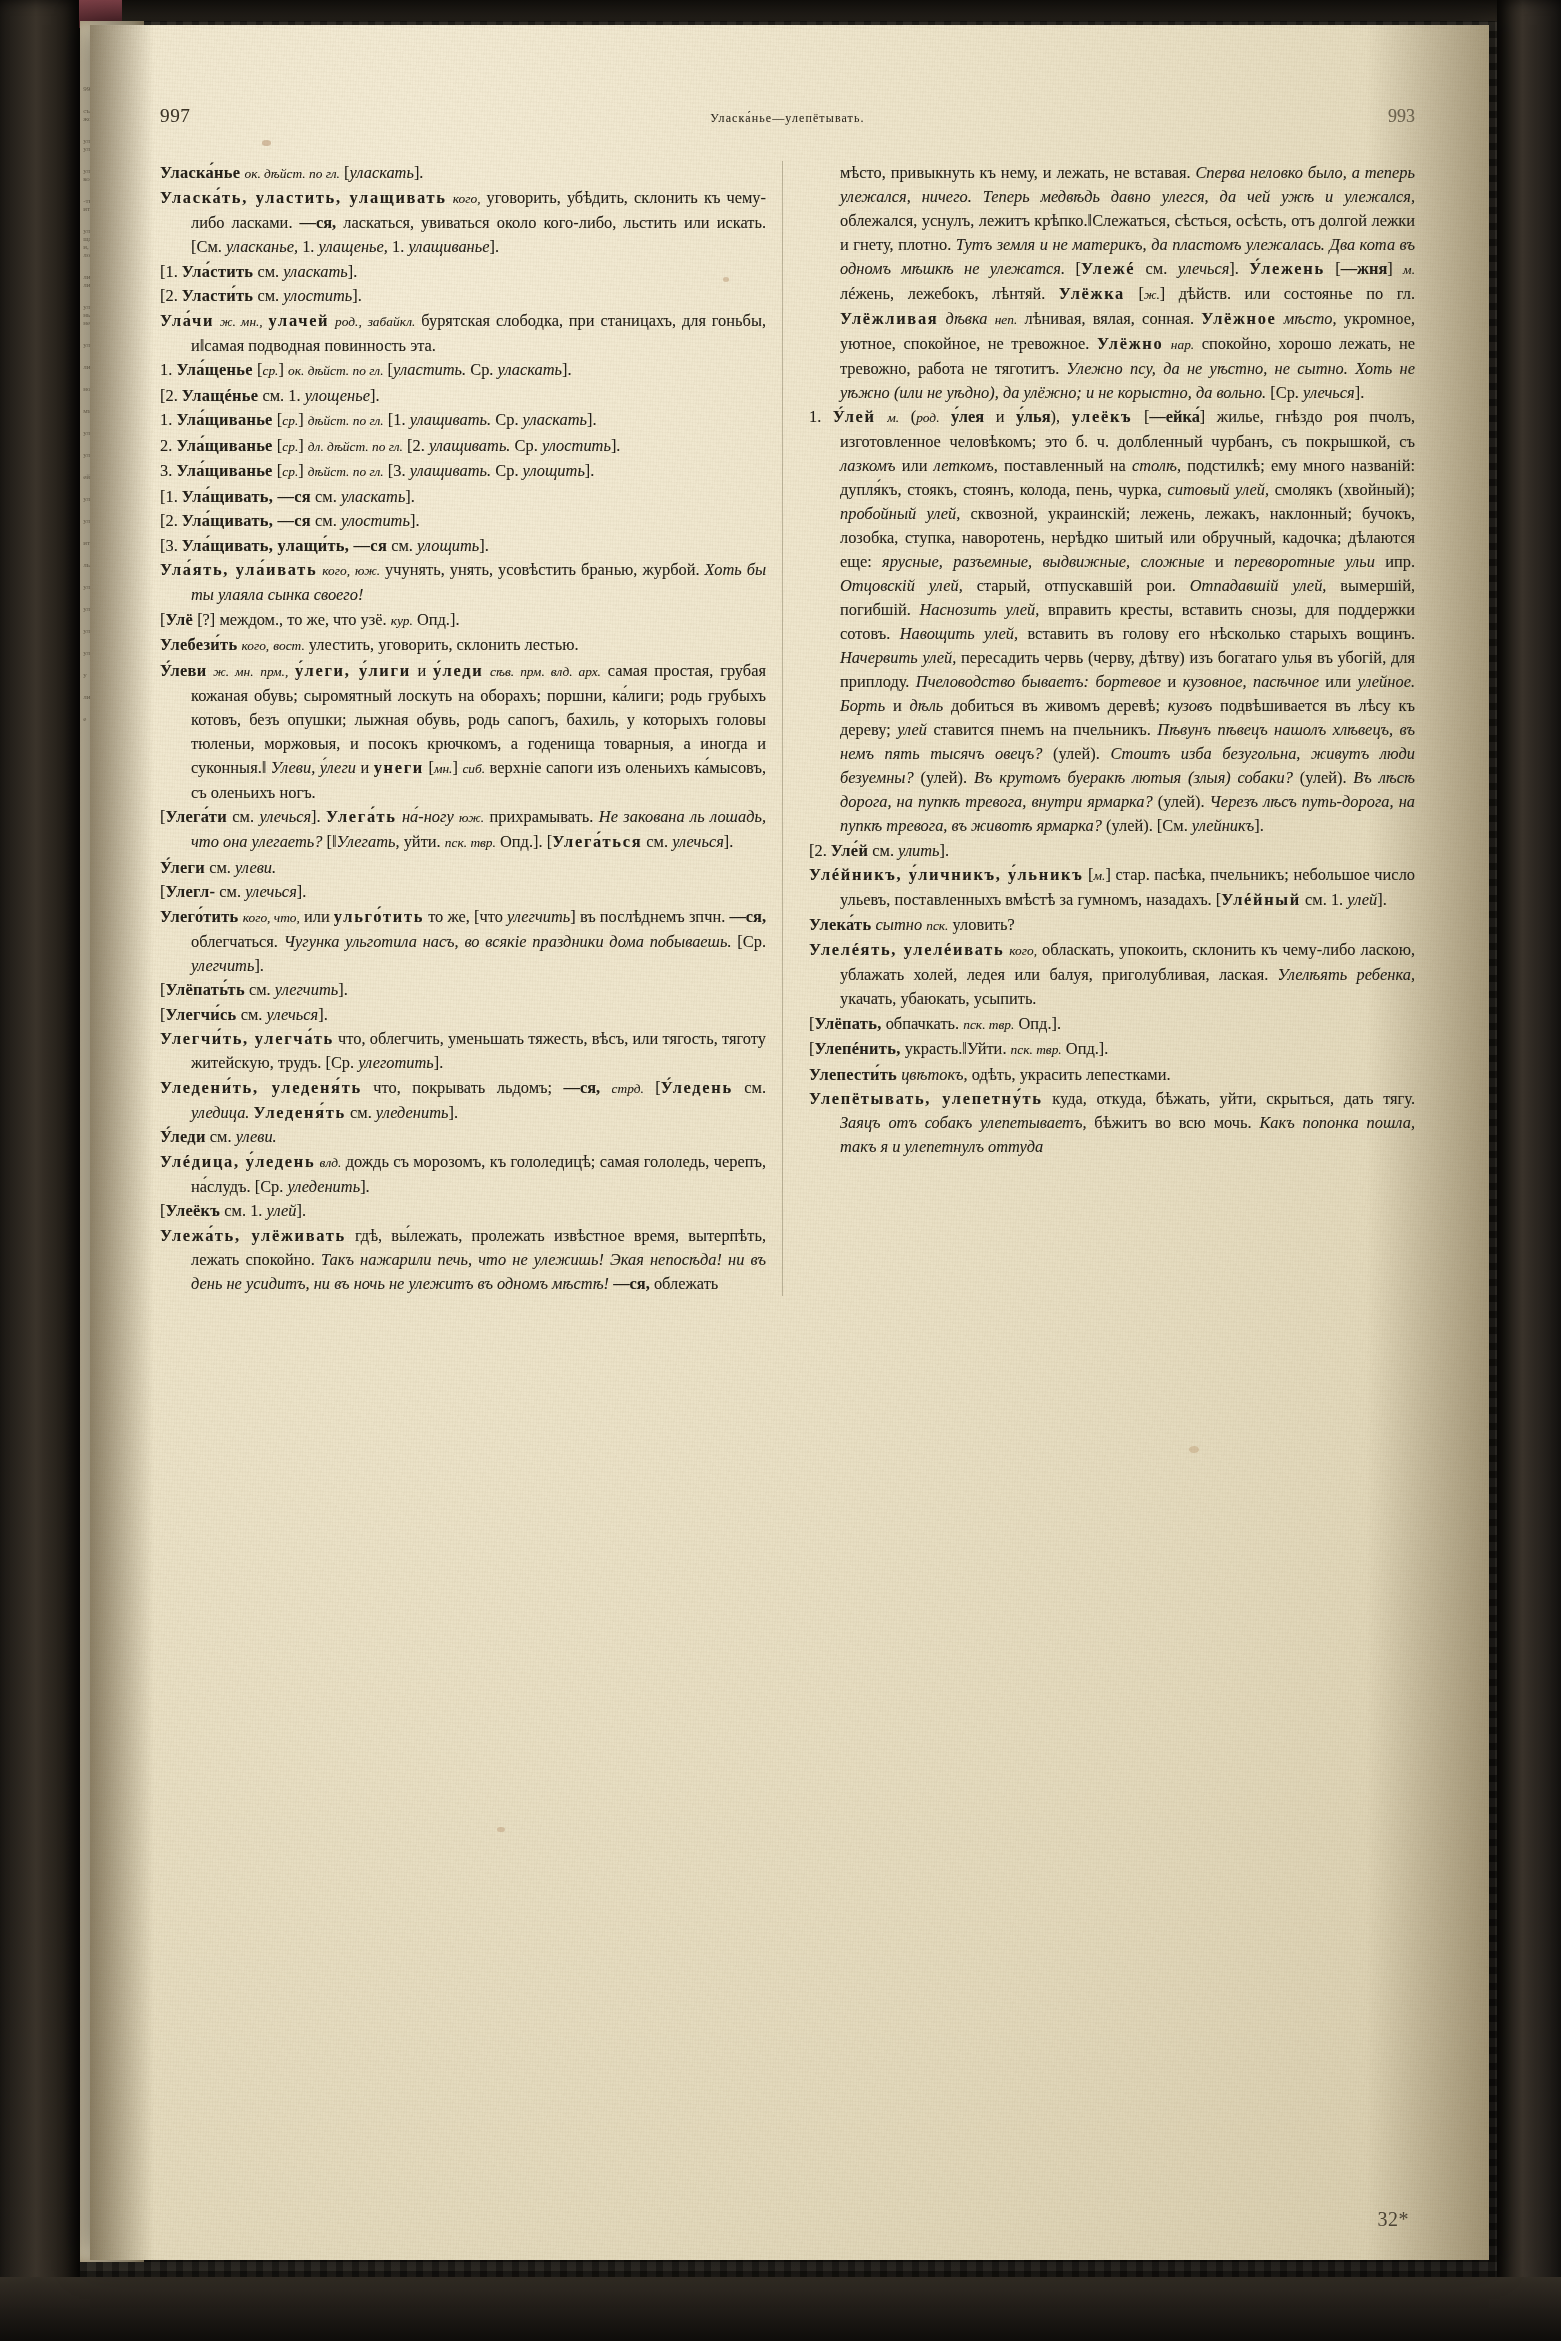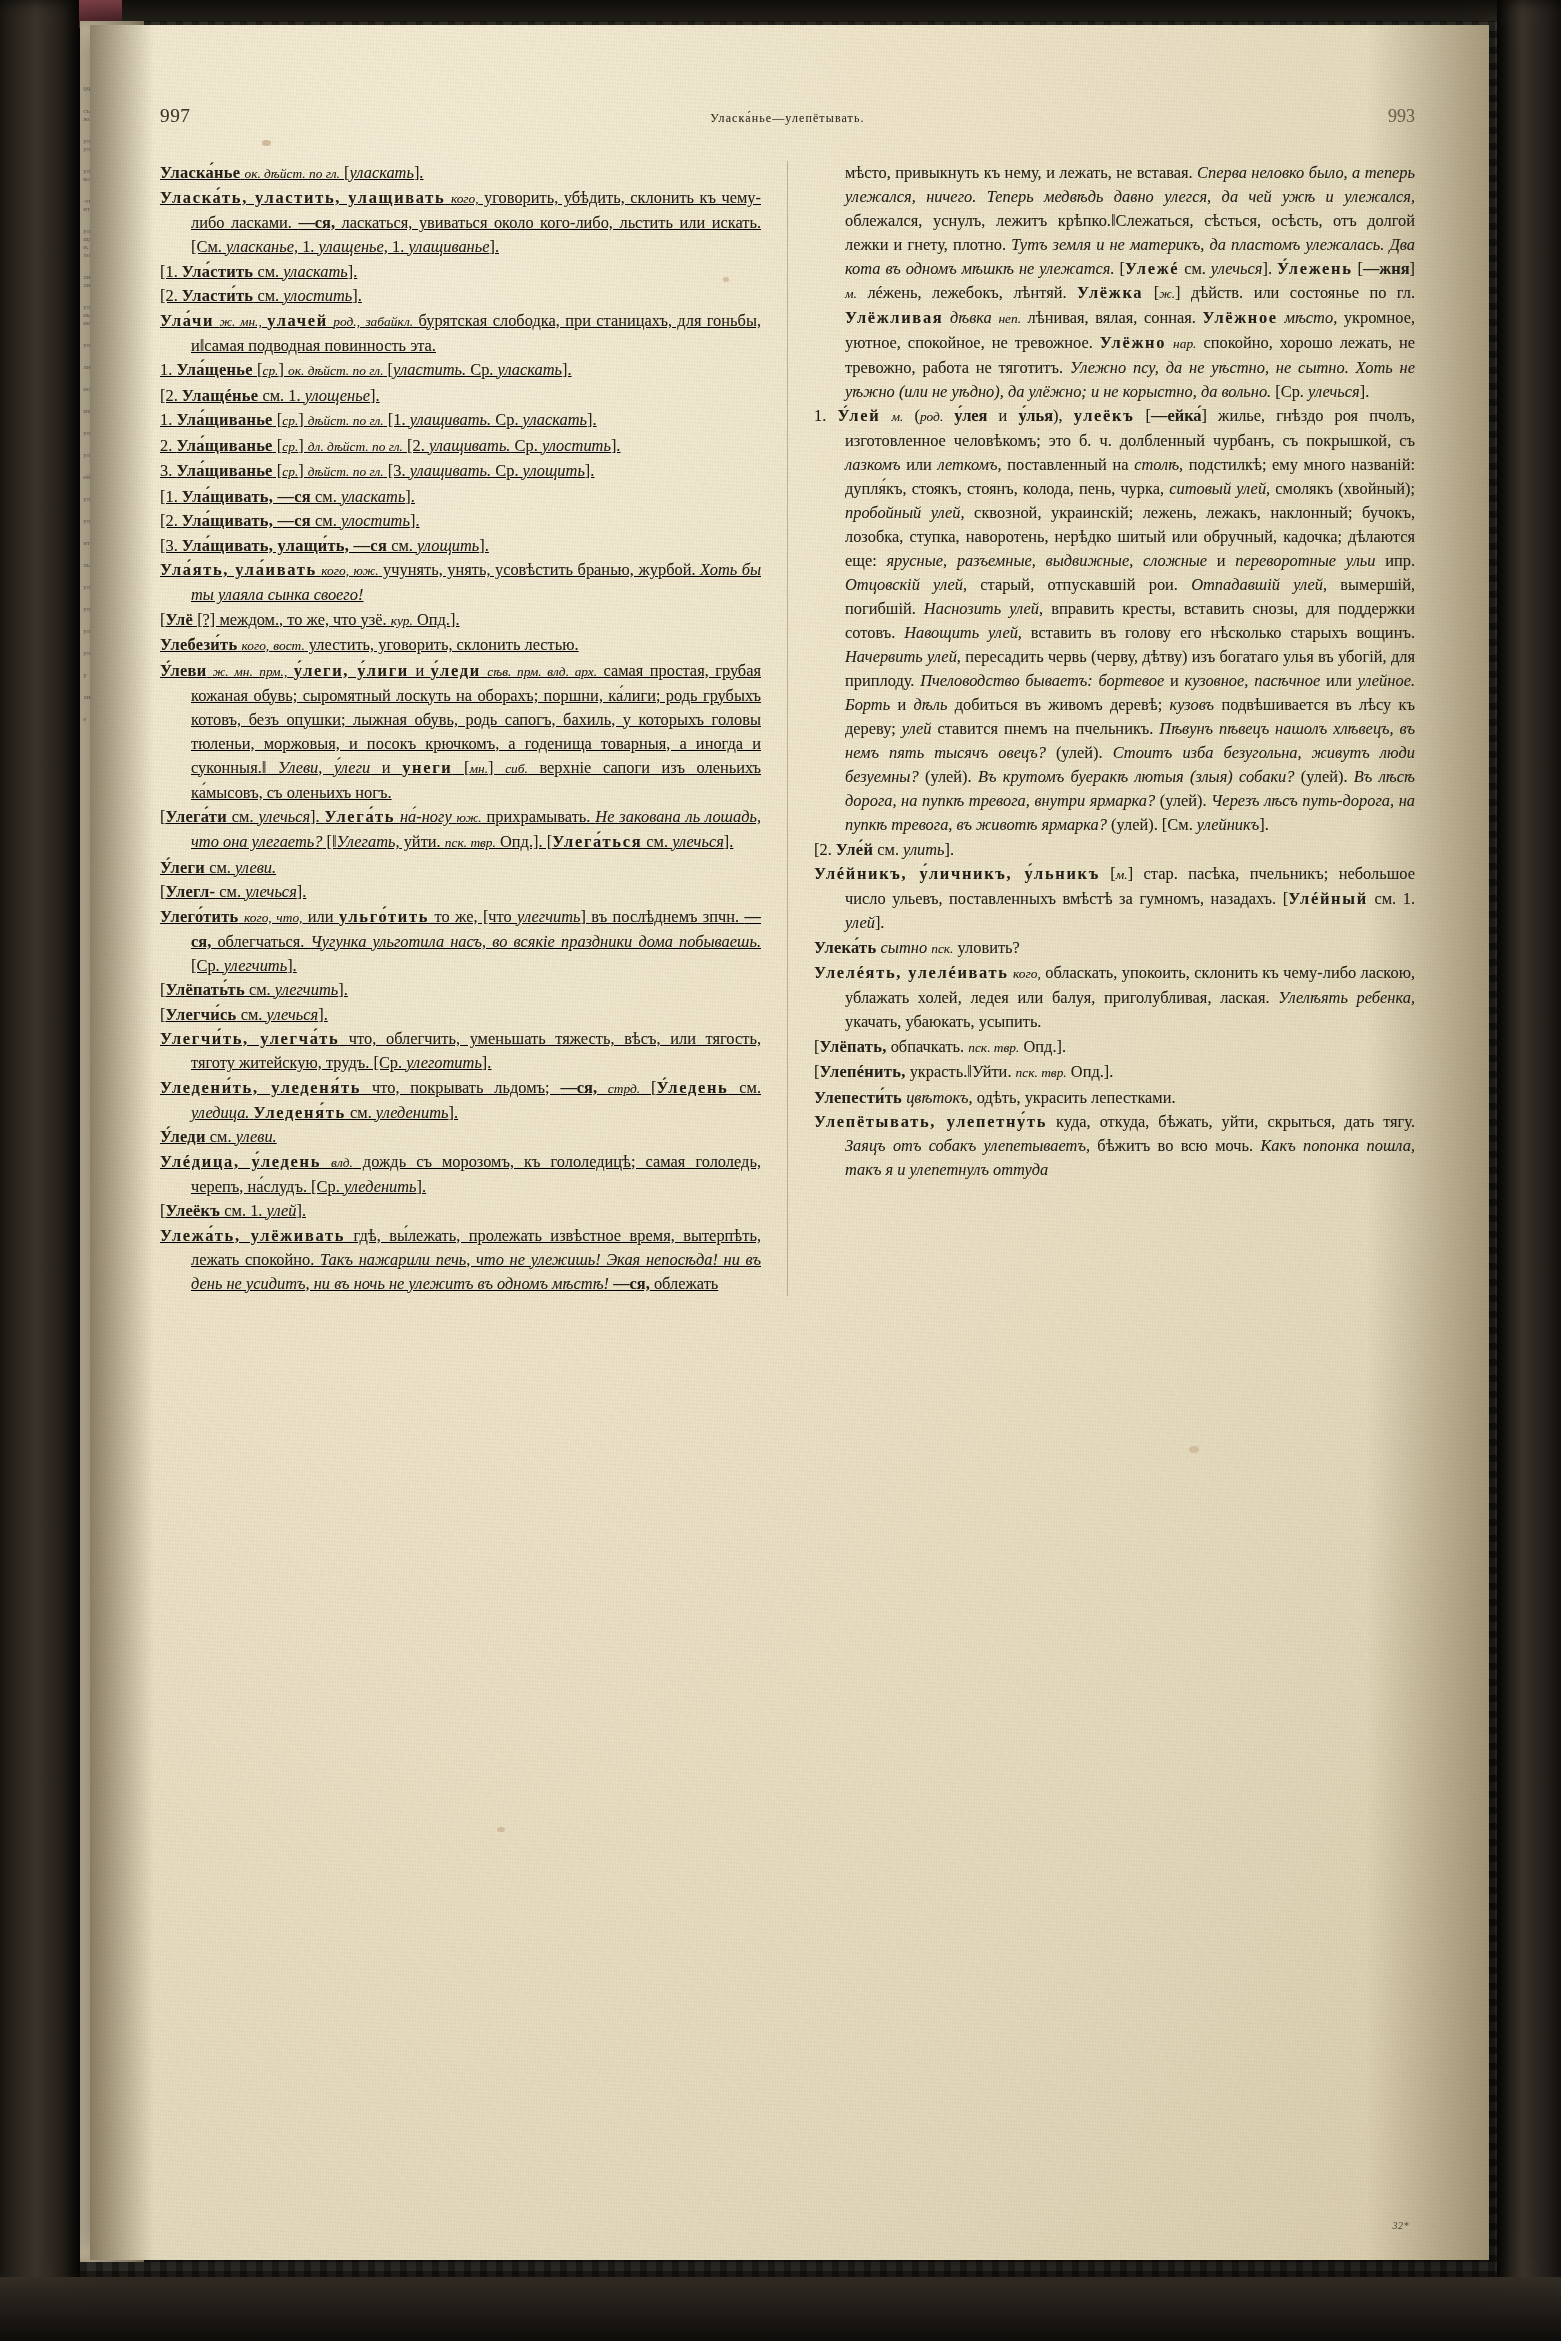--- a/index.html
+++ b/index.html
@@ -65,35 +65,35 @@
   .textblock{position:absolute;left:70px;top:80px;width:1255px;}
 
   .runhead{display:flex;align-items:baseline;height:32px;margin-bottom:23.6px;justify-content:space-between;}
   .folio-l{width:97px;font-size:19.3px;color:#3b3326;letter-spacing:0.5px;}
   .runtitle{flex:1;text-align:center;font-size:12px;color:#2f2a20;
     letter-spacing:1.1px;}
   .folio-r{width:97px;text-align:right;font-size:18px;color:#6d6450;}
 
   .cols{display:flex;gap:0;}
   .col{width:606px;}
-  .col.left{padding-right:26px;border-right:1.1px solid rgba(70,58,34,.30);text-decoration:underline;}
+  .col.left{padding-right:16px;border-right:1.1px solid rgba(70,58,34,.30);}
   .col.right{padding-left:26px;}
 
   .entry{font-size:16.4px;line-height:24px;color:#242019;
     text-align:justify;text-justify:inter-word;
     margin:0 0 0.5px 0;
     padding-left:31px;text-indent:-31px;}
   .entry.cont{padding-left:31px;text-indent:0;}
   .hw{font-weight:bold;letter-spacing:0.3px;}
   .hw.sp{letter-spacing:1.7px;}
   .it{font-style:italic;}
   .ab{font-style:italic;font-size:13.4px;}
 
   .signature{position:absolute;right:80px;bottom:29px;
-    font-size:10px;color:#4a4234;letter-spacing:0.5px;font-style:italic;}
+    font-size:20px;color:#4a4234;letter-spacing:0.5px;}
 
   
   .textblock{text-shadow:0 0 0.5px rgba(40,32,18,.22);}
 </style>
 </head>
 <body>
 
 <div class="photo">
   <div class="foam"></div>
   <div class="cover-top"></div>

